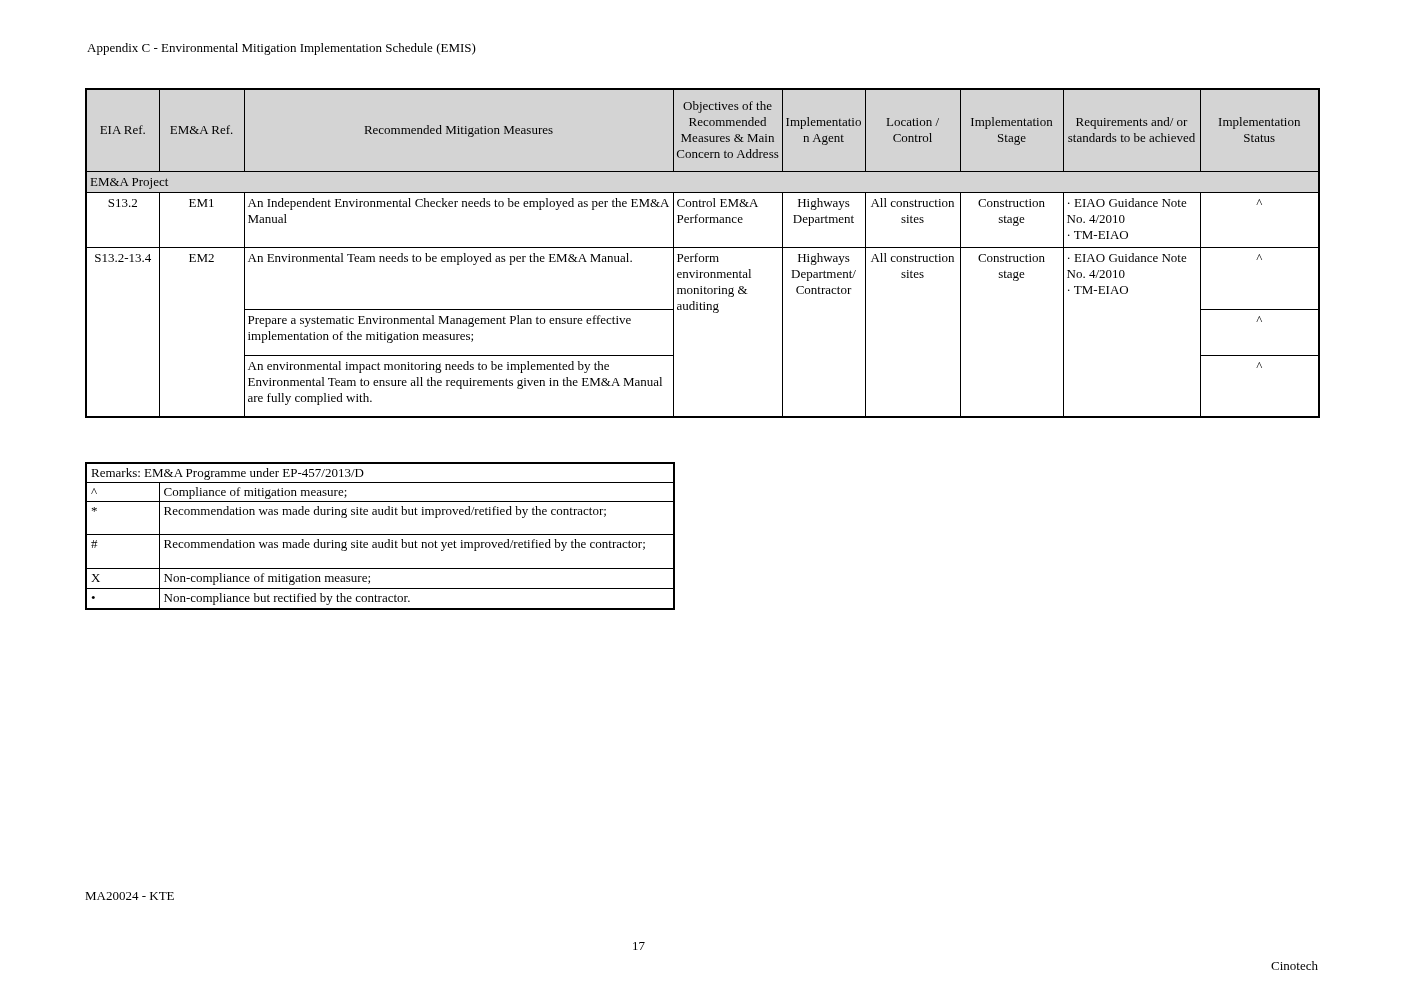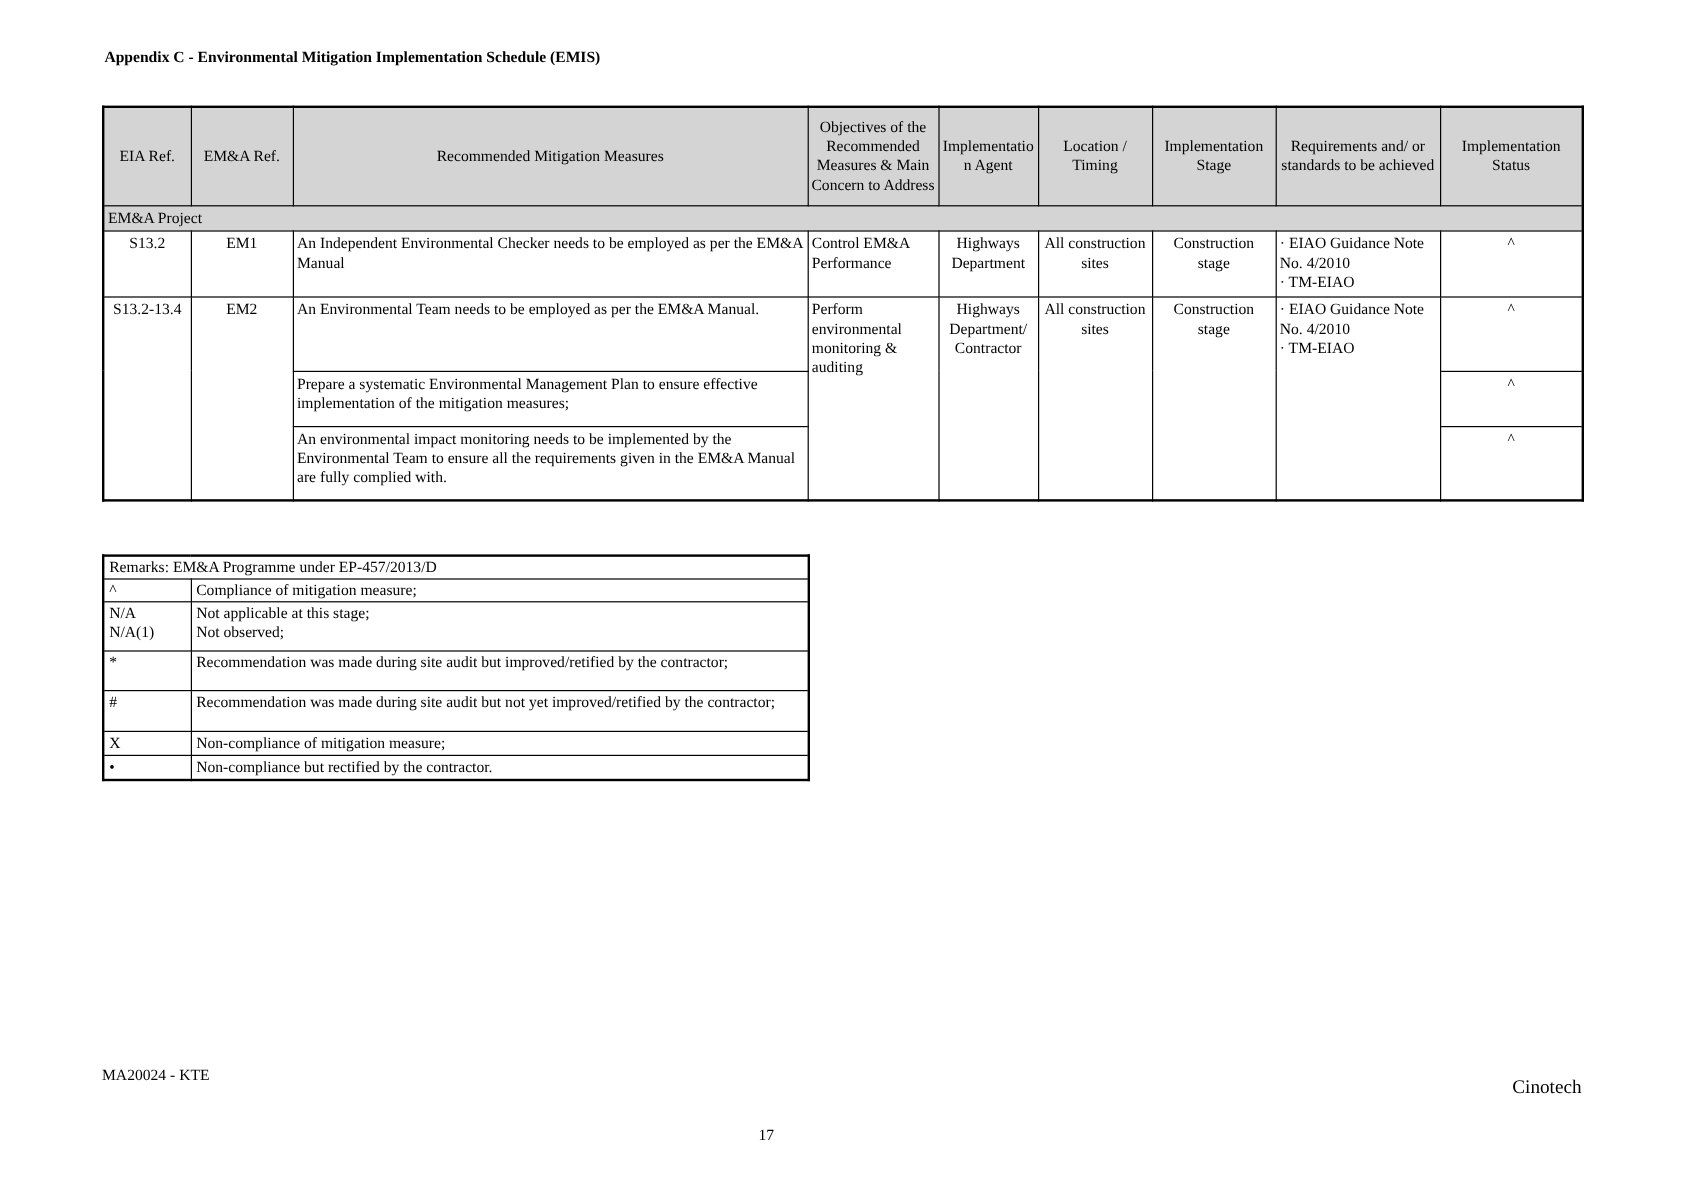--- a/index.html
+++ b/index.html
@@ -6,21 +6,21 @@
   html, body {
     width: 1403px; height: 992px;
     background: #ffffff;
     font-family: "Liberation Serif", "DejaVu Serif", serif;
     color: #000;
     position: relative;
     overflow: hidden;
   }
   .doc-title {
     position: absolute; left: 87px; top: 40px;
-    font-size: 13px; line-height: 16px; font-weight: bold;
+    font-size: 13px; line-height: 16px;
   }
 
   
   table.emis {
     position: absolute; left: 85px; top: 88px;
     border-collapse: collapse; table-layout: fixed;
     width: 1233px;
     font-size: 13px; line-height: 16px;
     border: 2px solid #000;
   }
@@ -71,21 +71,21 @@
   tr.rm-1 { height: 18px; }
   tr.rm-2 { height: 41px; }
   tr.rm-3 { height: 33px; }
   tr.rm-4 { height: 34px; }
   tr.rm-5 { height: 20px; }
   tr.rm-6 { height: 20px; }
 
   
   .footer-left   { position: absolute; left: 85px;  top: 888px; font-size: 13px; }
   .footer-center { position: absolute; left: 0; width: 1277px; top: 938px; text-align: center; font-size: 13px; }
-  .footer-right  { position: absolute; right: 85px; top: 898px; font-size: 16px; }
+  .footer-right  { position: absolute; right: 85px; top: 958px; font-size: 13px; }
 </style>
 </head>
 <body style="background: rgb(255, 255, 255);">
 
 <div class="doc-title">Appendix C - Environmental Mitigation Implementation Schedule (EMIS)</div>
 
 <table class="emis">
   <colgroup>
     <col style="width:73px">
       <col style="width:85px">
@@ -97,21 +97,21 @@
       <col style="width:137px">
       <col style="width:119px">
   </colgroup>
   <tbody>
     <tr class="hdr">
       <th>EIA Ref.</th>
       <th>EM&amp;A Ref.</th>
       <th>Recommended Mitigation Measures</th>
       <th>Objectives of the Recommended Measures &amp; Main Concern to Address</th>
       <th>Implementation Agent</th>
-      <th>Location / Timing</th>
+      <th>Location / Control</th>
       <th>Implementation Stage</th>
       <th>Requirements and/ or standards to be achieved</th>
       <th>Implementation Status</th>
     </tr>
     <tr class="section">
       <td class="section-cell" colspan="9">EM&amp;A Project</td>
     </tr>
     <tr class="em1">
       <td class="tc">S13.2</td>
       <td class="tc">EM1</td>
@@ -153,26 +153,20 @@
       <col style="width:515px">
   </colgroup>
   <tbody>
     <tr class="rm-title">
       <td colspan="2">Remarks: EM&amp;A Programme under EP-457/2013/D</td>
     </tr>
     <tr class="rm-1">
       <td>^</td>
       <td>Compliance of mitigation measure;</td>
     </tr>
-    <tr class="rm-2">
-      <td>N/A
-N/A(1)</td>
-      <td>Not applicable at this stage;
-Not observed;</td>
-    </tr>
     <tr class="rm-3">
       <td>*</td>
       <td>Recommendation was made during site audit but improved/retified by the contractor;</td>
     </tr>
     <tr class="rm-4">
       <td>#</td>
       <td>Recommendation was made during site audit but not yet improved/retified by the contractor;</td>
     </tr>
     <tr class="rm-5">
       <td>X</td>

